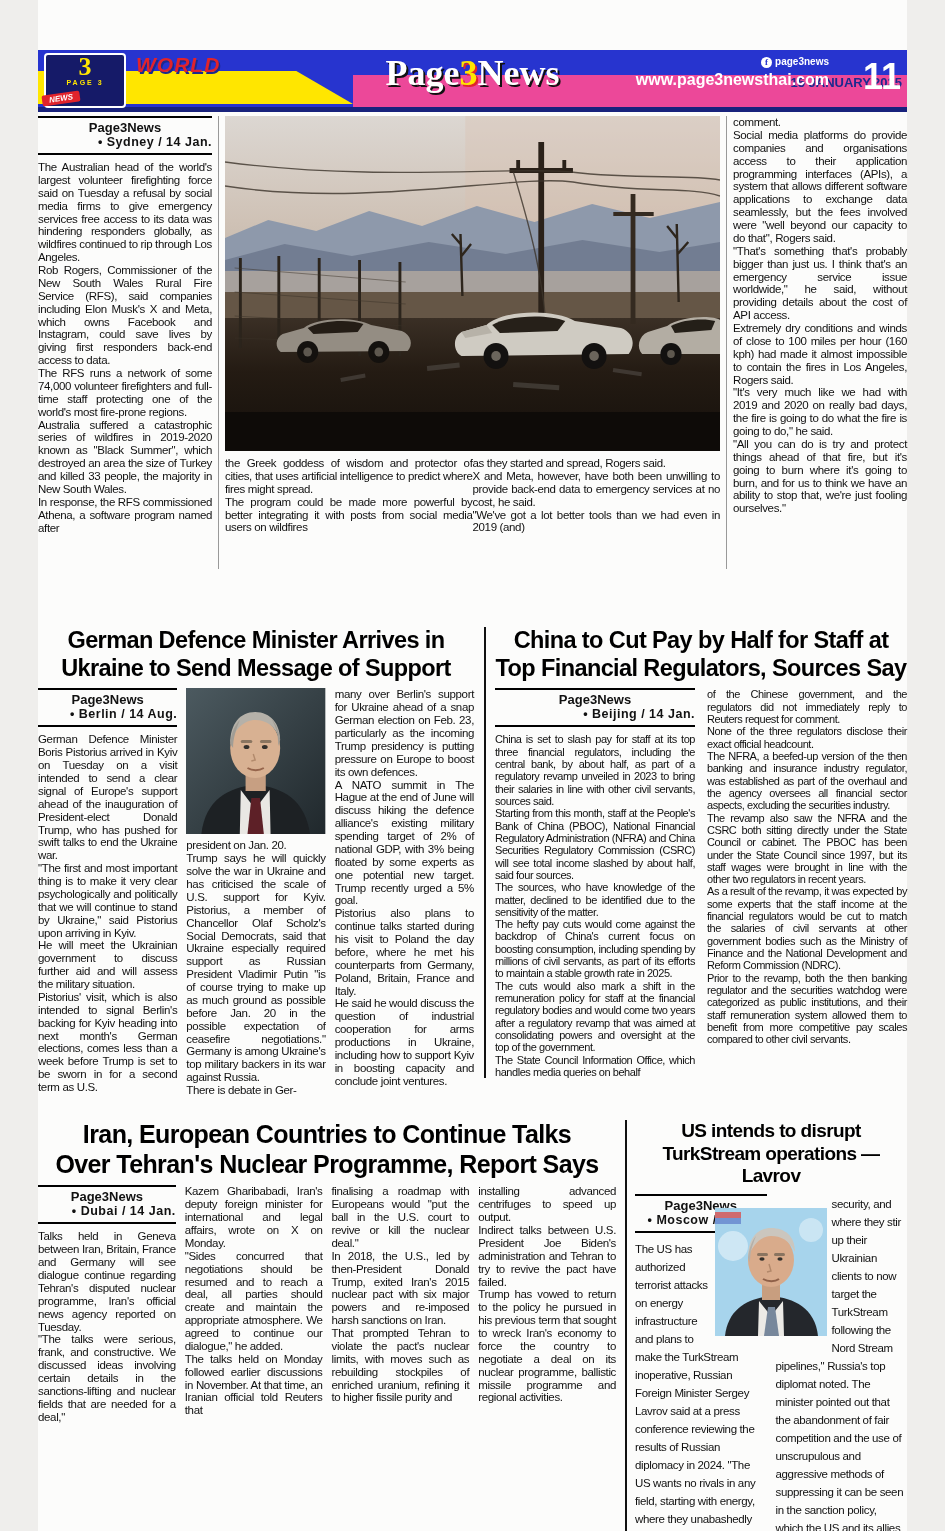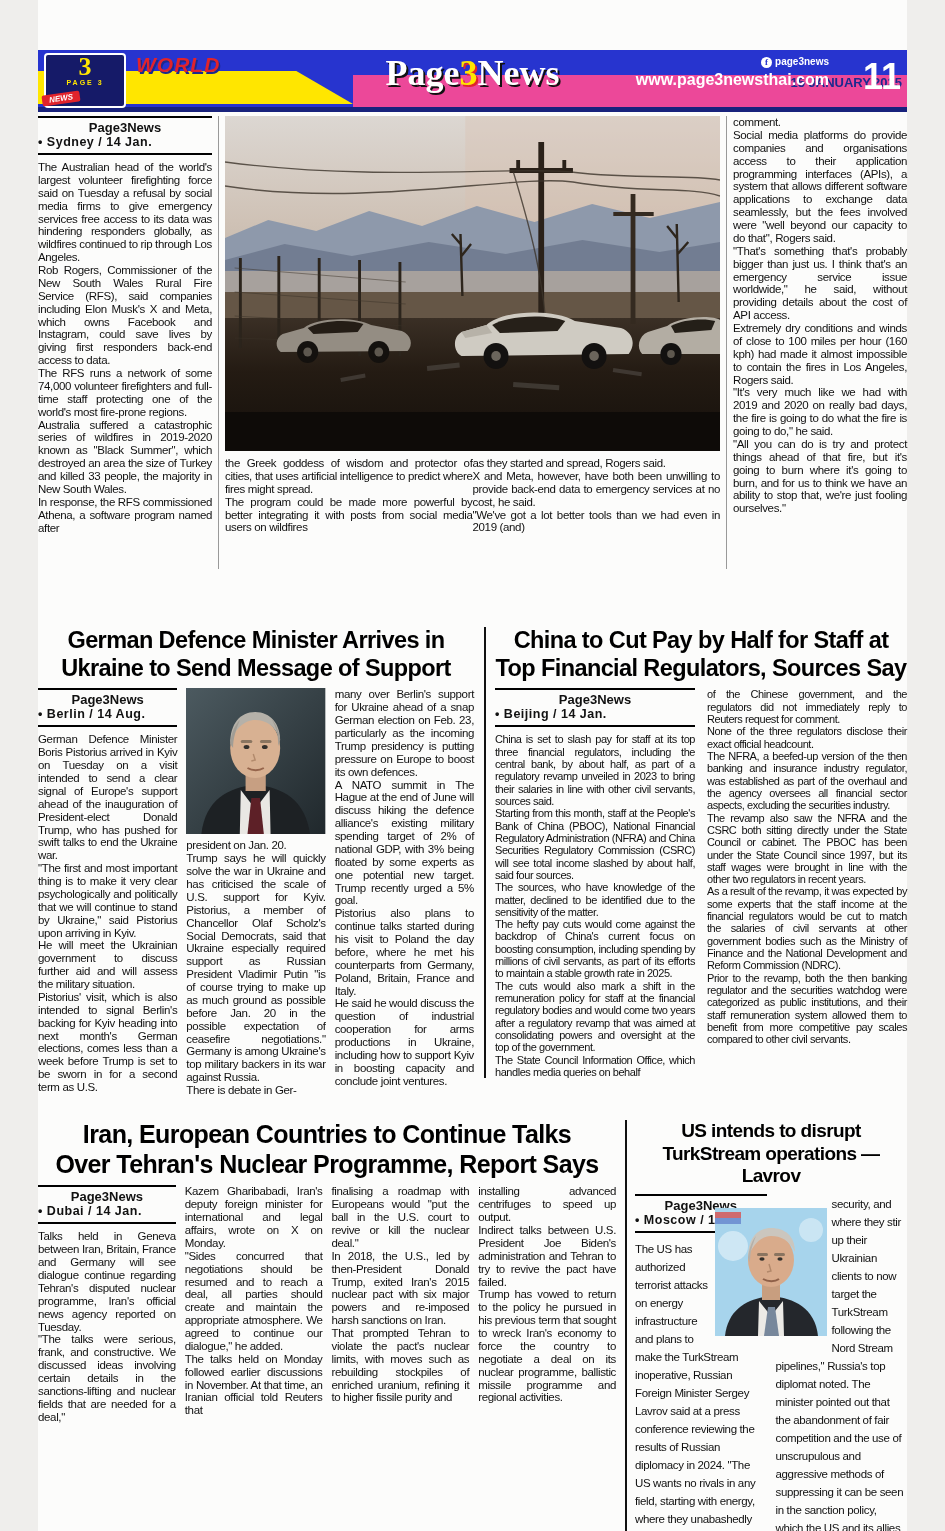--- a/index.html
+++ b/index.html
@@ -36,21 +36,21 @@
     text-align:center;white-space:pre-line;margin:8px 0 4px;letter-spacing:-0.5px;color:#000;}
   .sub-headline{font-weight:bold;text-align:center;white-space:pre-line;line-height:1.18;margin:2px 0 6px;
     letter-spacing:-0.6px;color:#000;}
   .h-german,.h-china{font-size:23.5px;margin-top:48px;}
   .h-iran{font-size:25px;}
   .h-lavrov{font-size:19px;}
 
   
   .dateline{border-top:2px solid #000;border-bottom:2px solid #000;padding:2px 0 3px;margin-bottom:6px;}
   .dl-source{text-align:center;font-weight:bold;font-size:13px;line-height:15px;}
-  .dl-place{font-weight:bold;font-size:12.5px;line-height:15px;letter-spacing:0.5px;}
+  .dl-place{font-weight:bold;font-size:12.5px;line-height:15px;letter-spacing:0.5px;text-align:right;}
 
   
   .body-text{font-size:11.5px;line-height:1.12;letter-spacing:-0.35px;text-align:justify;white-space:pre-line;color:#101010;}
   .china-text{font-size:11px;letter-spacing:-0.45px;}
 
   
   .lead-body{display:flex;margin-top:4px;}
   .lead-colA{width:174px;flex:none;padding-right:6px;}
   .lead-mid{flex:1;border-left:1px solid #999;border-right:1px solid #999;padding:0 6px;}
   .photo-fire{height:335px;}

